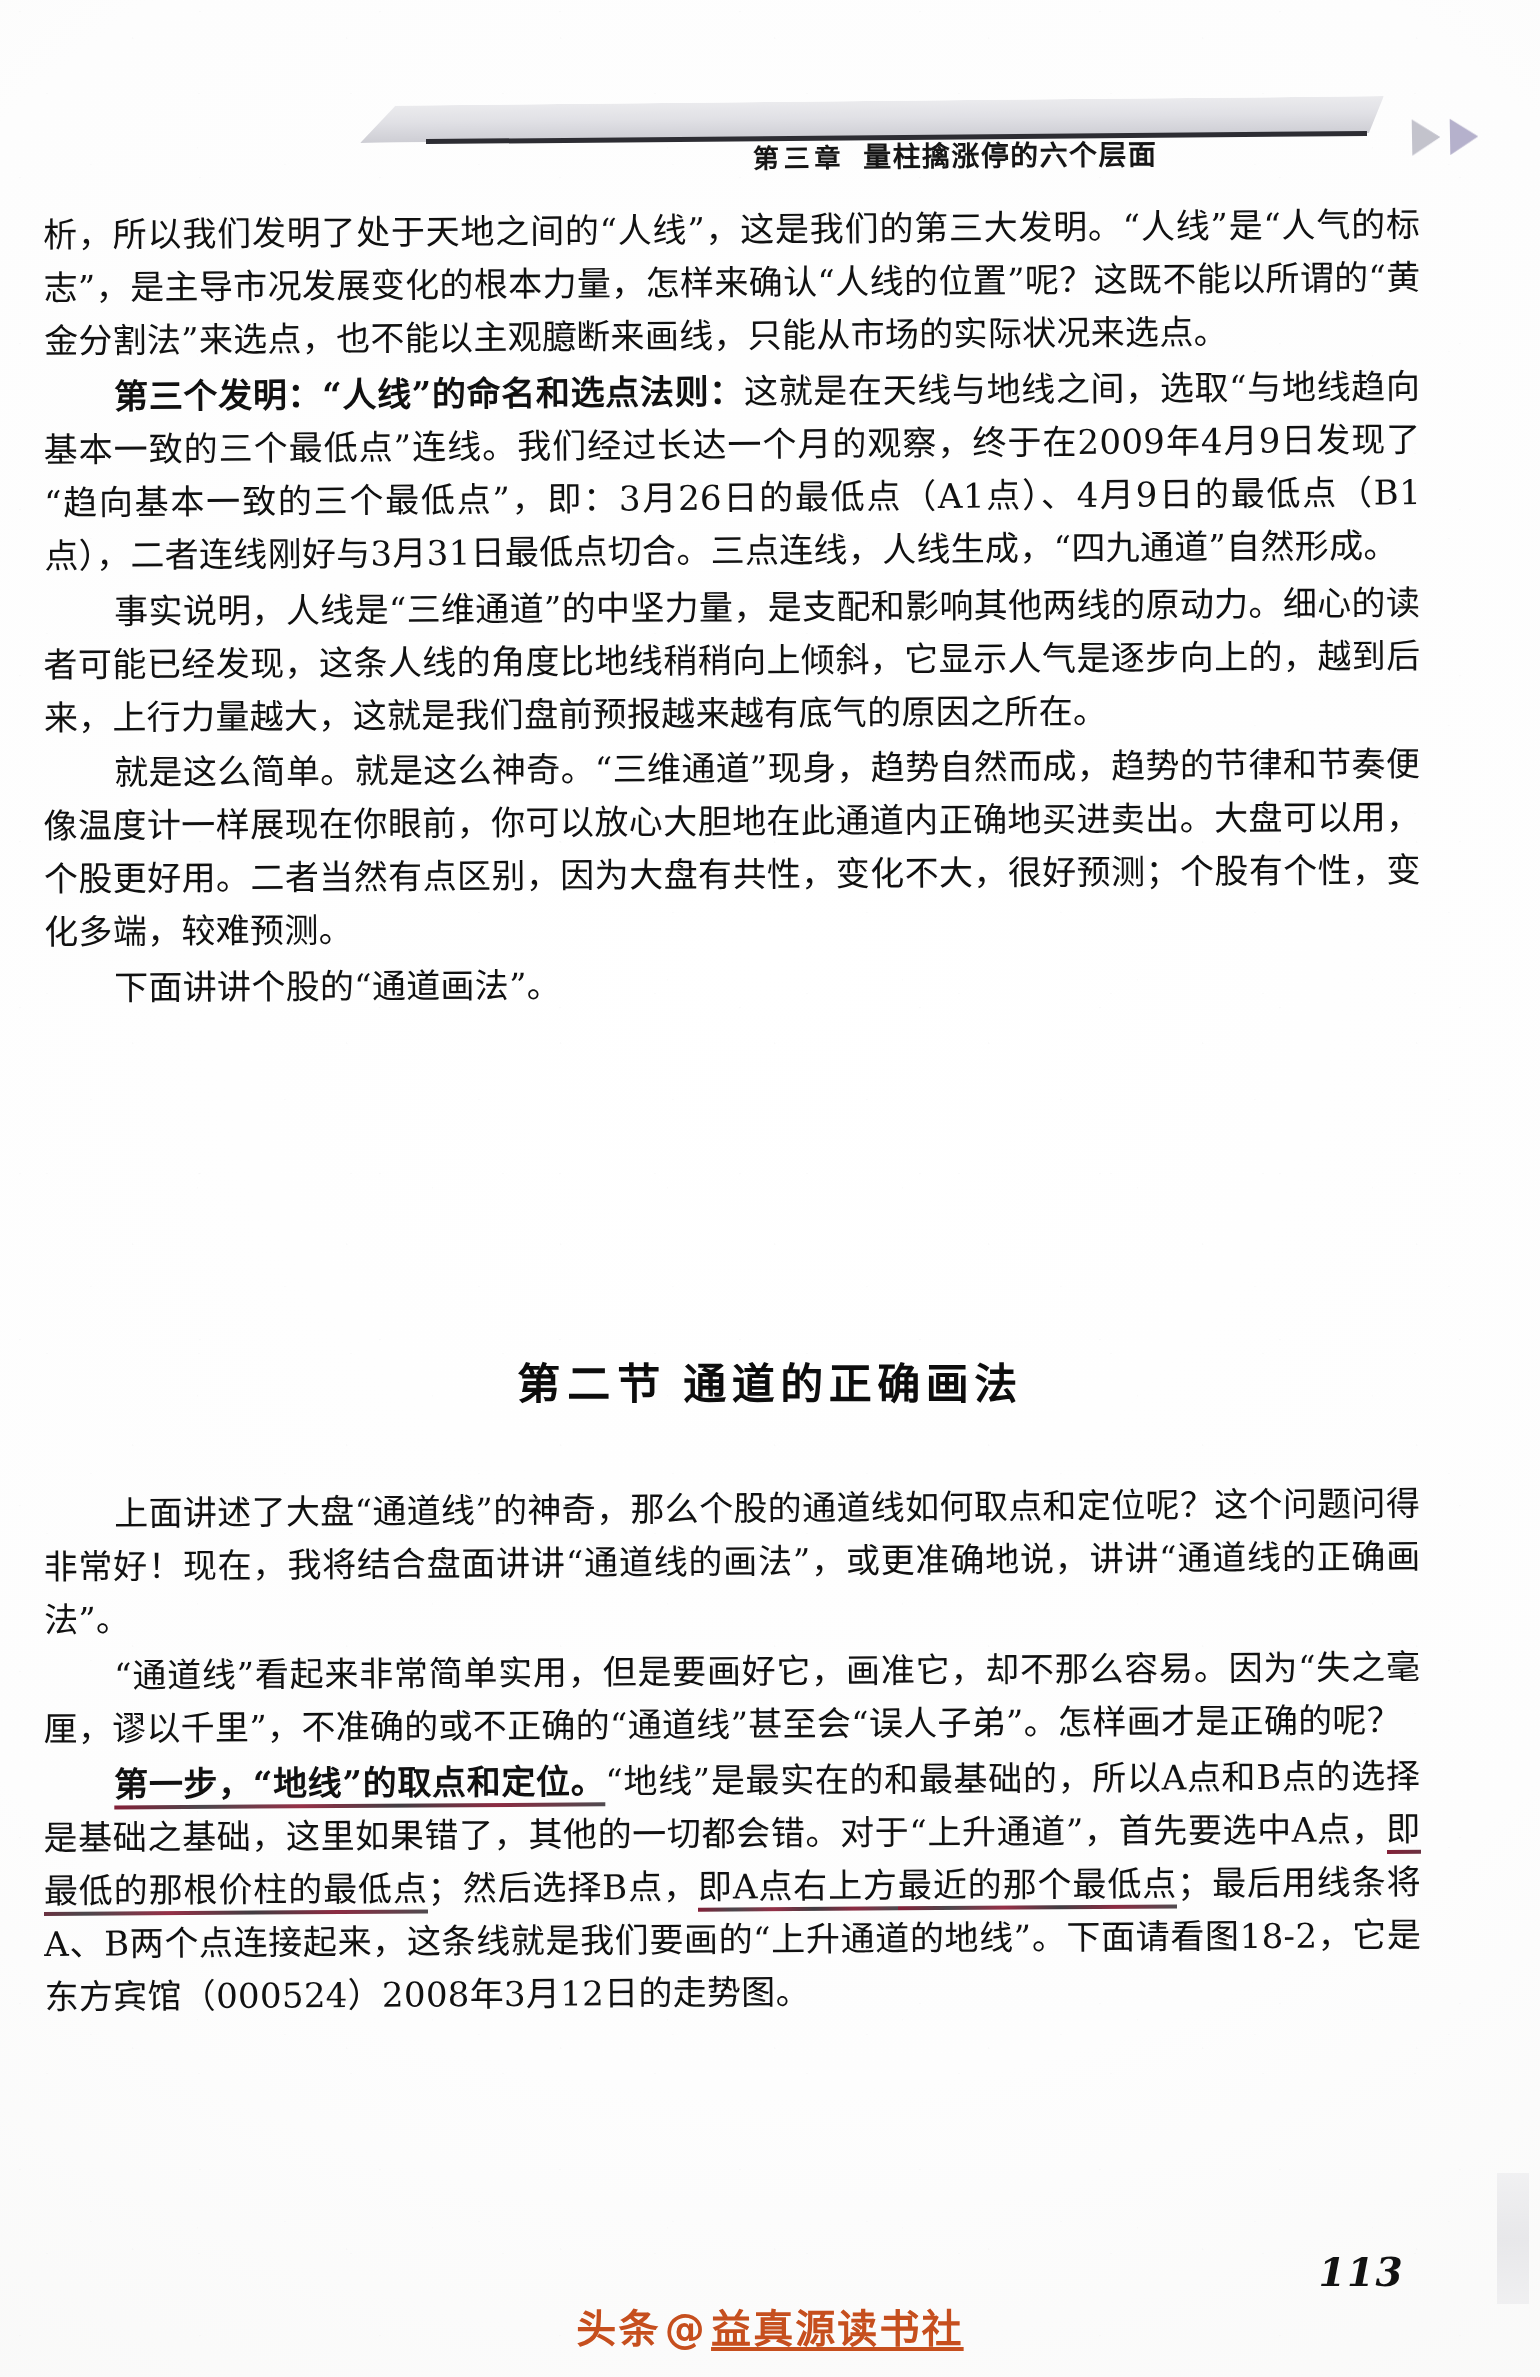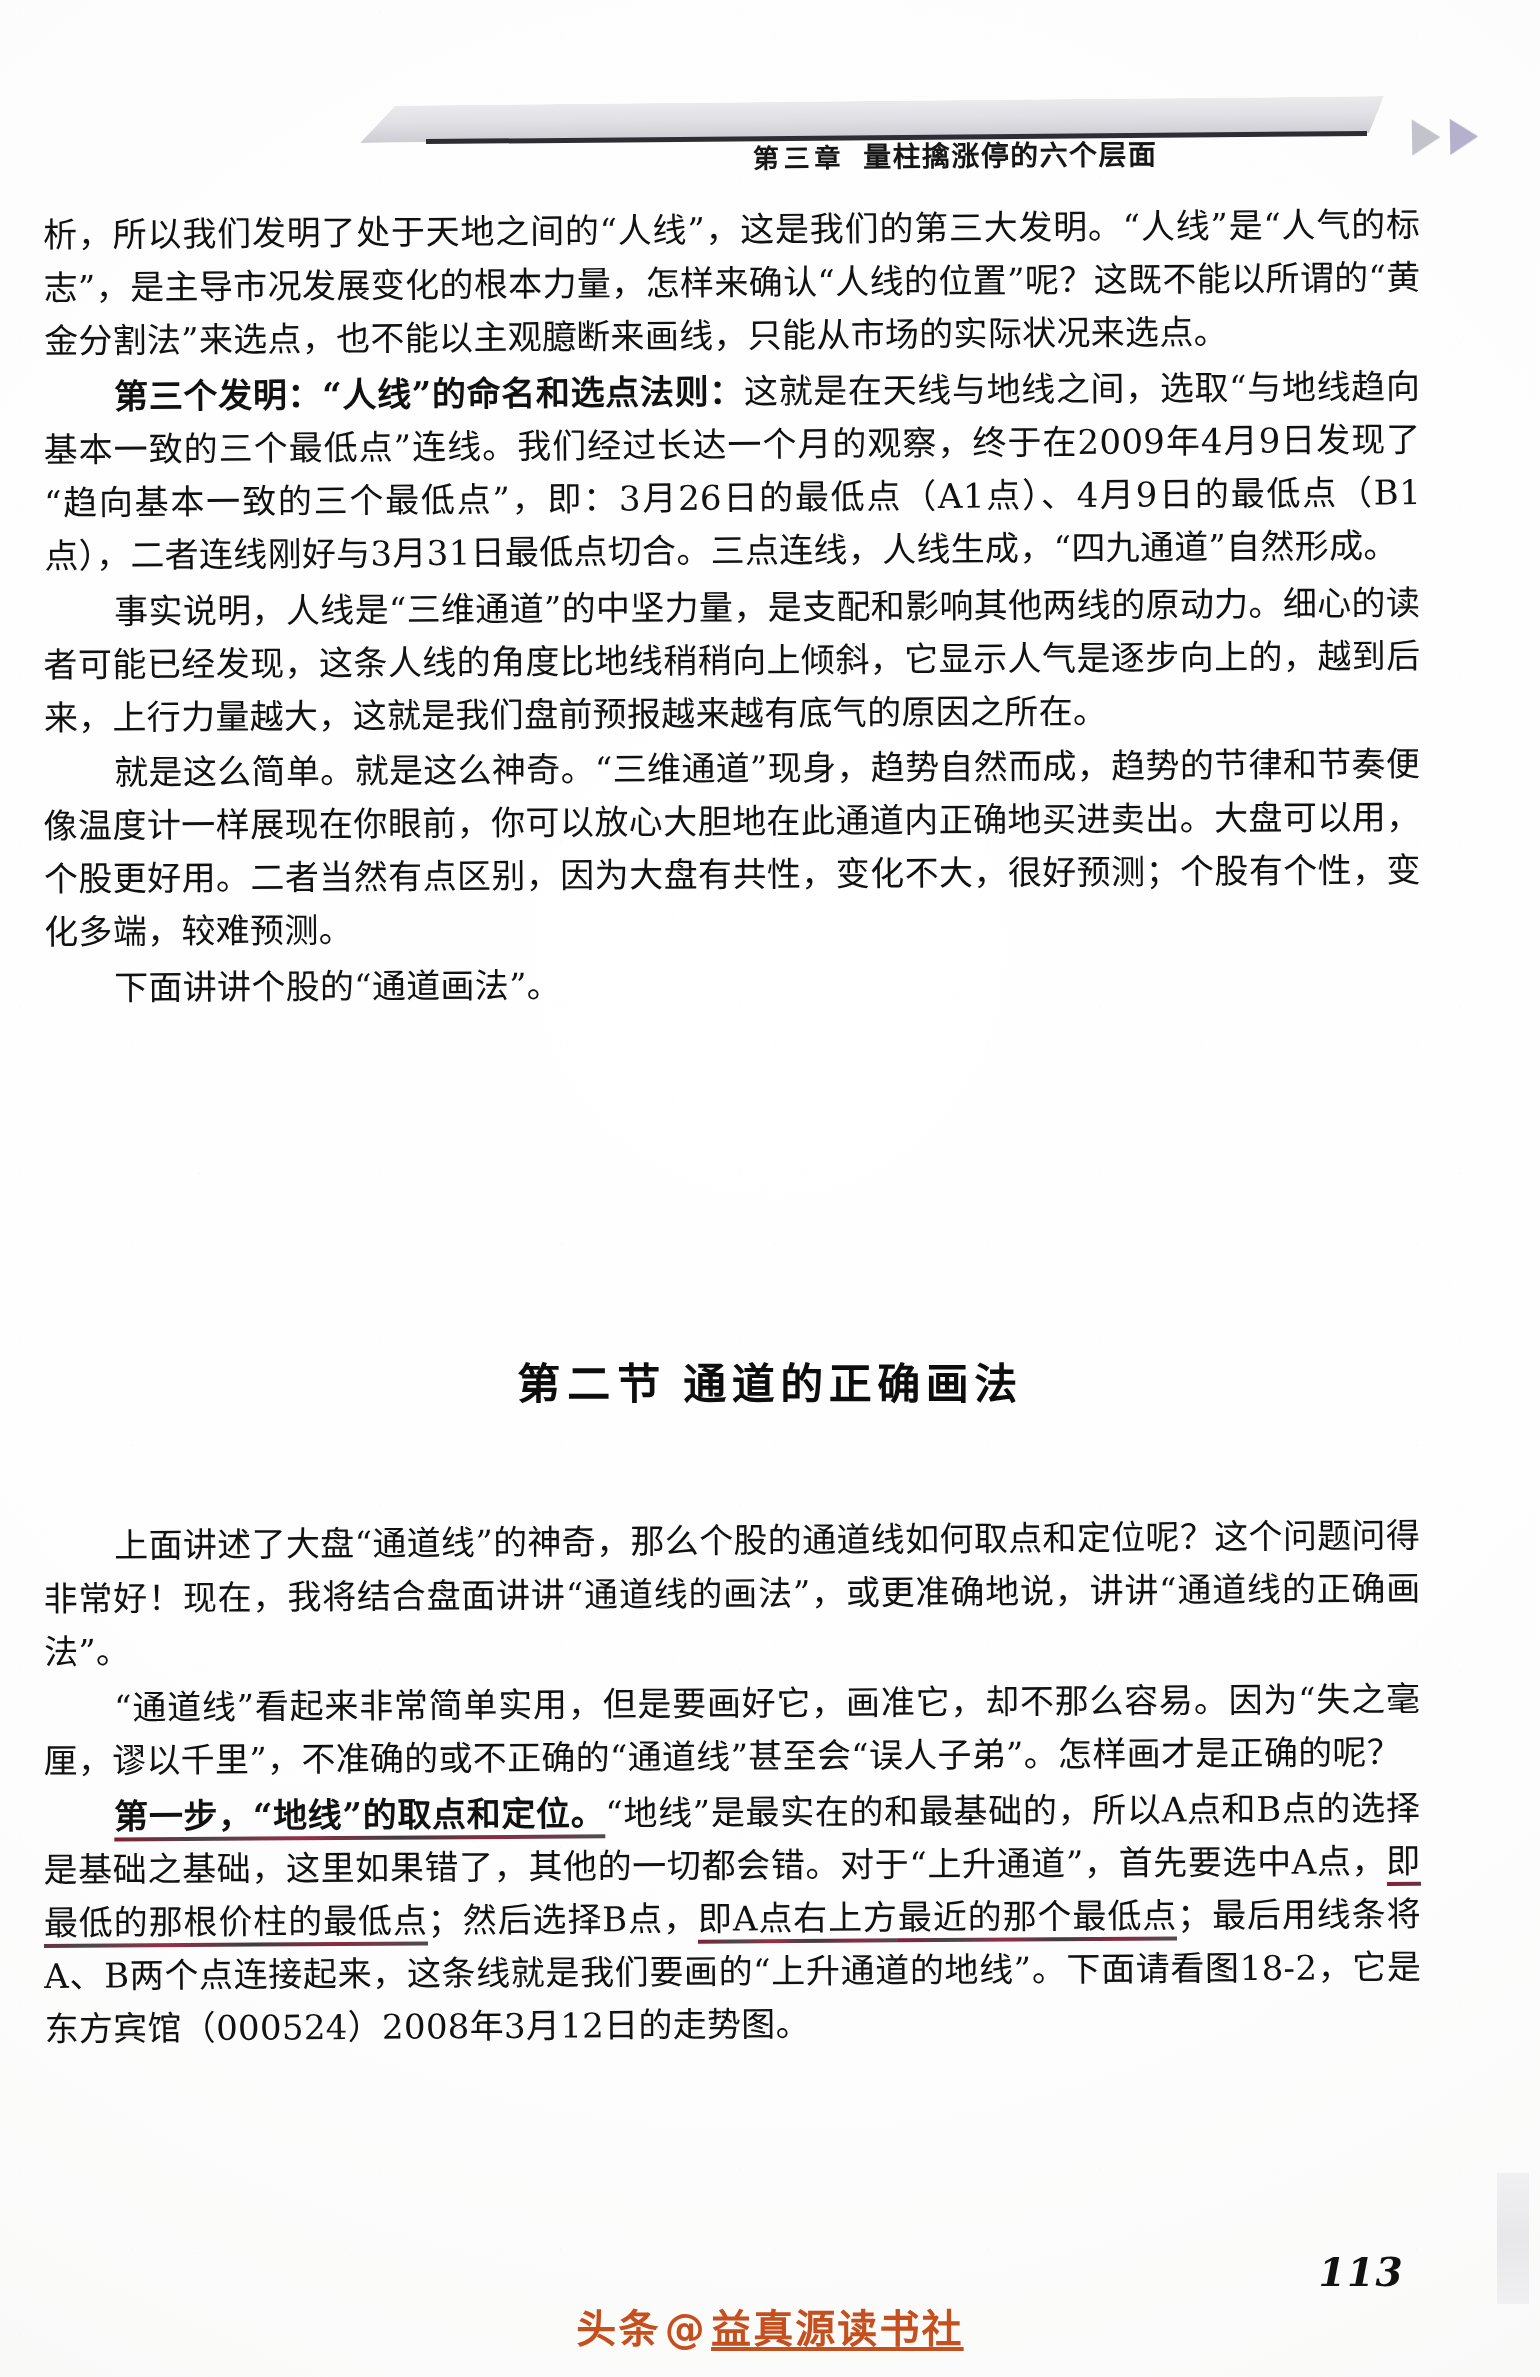--- a/index.html
+++ b/index.html
@@ -116,21 +116,21 @@
     font-weight:bold;
     font-size:43px;
     letter-spacing:2.8px;
     color:#0d0d0d;
   }
   .section-heading .sec-no{letter-spacing:7px;}
   .section-heading .sec-title{margin-left:16px;letter-spacing:5.5px;}
 
   
   .body-block-2{
-    position:absolute;left:43px;top:1488px;width:1377px;margin-top:32px;
+    position:absolute;left:43px;top:1488px;width:1377px;
   }
 
   
   .page-number{
     position:absolute;right:136px;top:2249px;
     font-family:"DejaVu Serif","Liberation Serif",serif;
     font-style:italic;font-weight:bold;
     font-size:39px;color:#121212;
     letter-spacing:1.4px;
     text-align:center;

